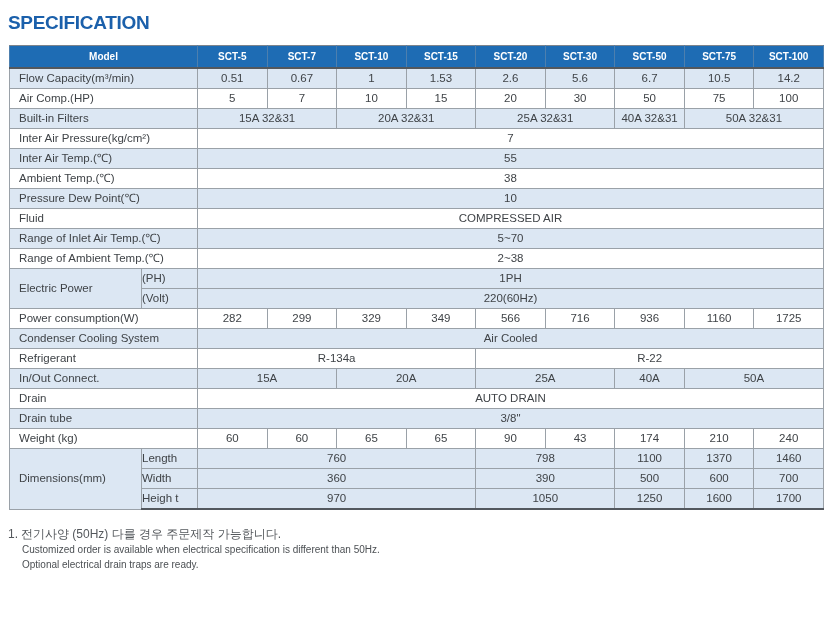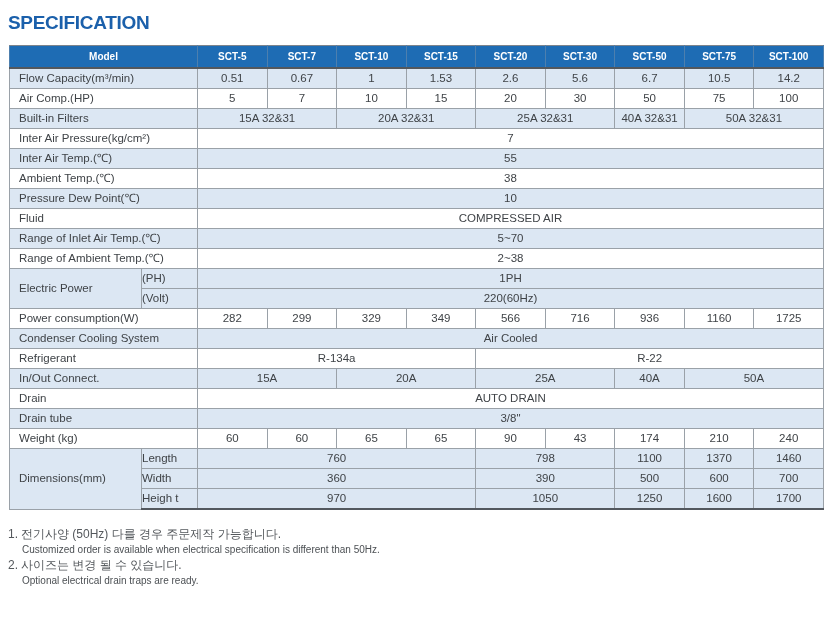--- a/index.html
+++ b/index.html
@@ -232,18 +232,15 @@
           <td class="val" colspan="1">1700</td>
         </tr>
       </tbody>
   </table>
 
   <div class="footnotes">
     <div class="fn-row">
       <span class="fn-num">1.</span><span>전기사양 (50Hz) 다를 경우 주문제작 가능합니다.</span>
     </div>
     <div class="fn-en">Customized order is available when electrical specification is different than 50Hz.</div>
-    <div class="fn-row">
-      <span class="fn-num">2.</span><span>사이즈는 변경 될 수 있습니다.</span>
-    </div>
     <div class="fn-en">Optional electrical drain traps are ready.</div>
   </div>
 </div>
 
 </body></html>

